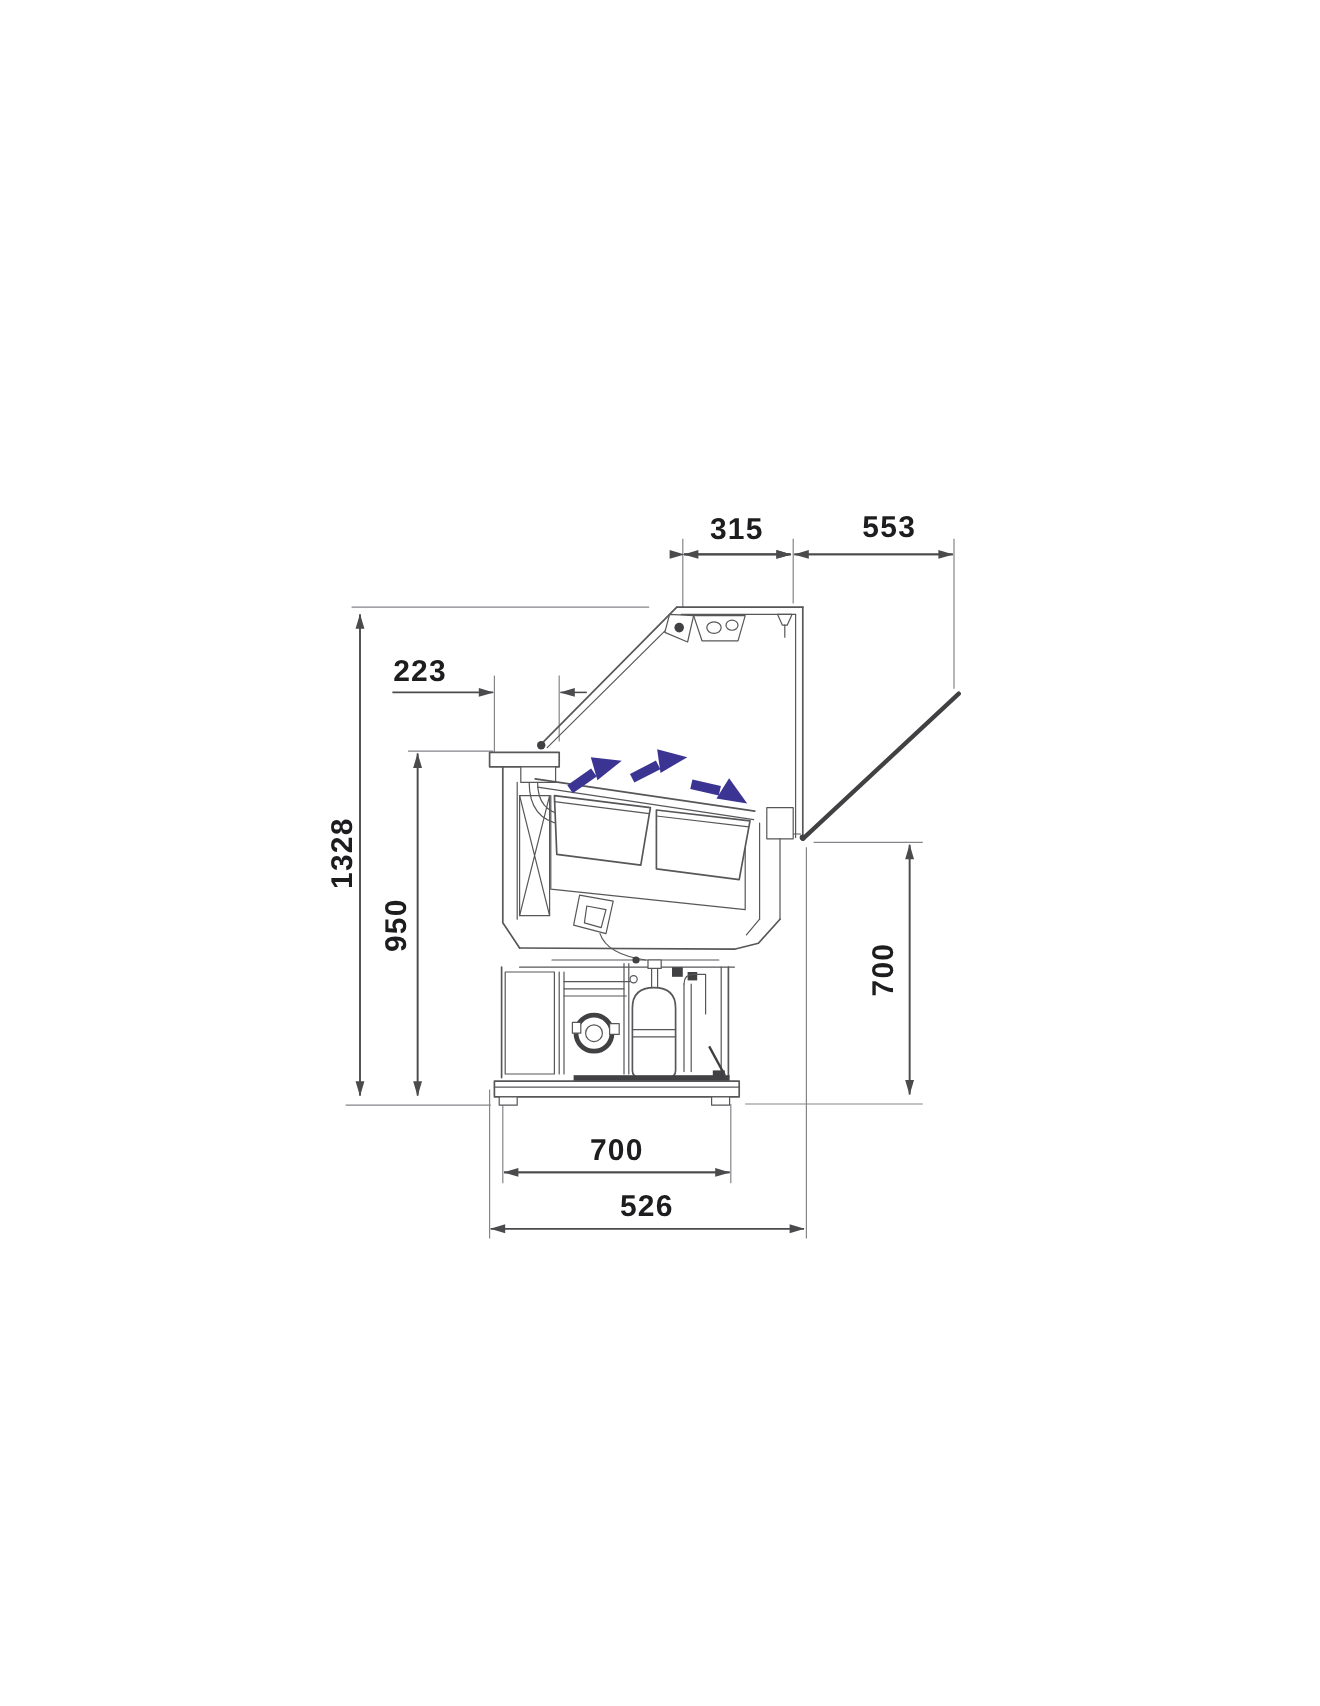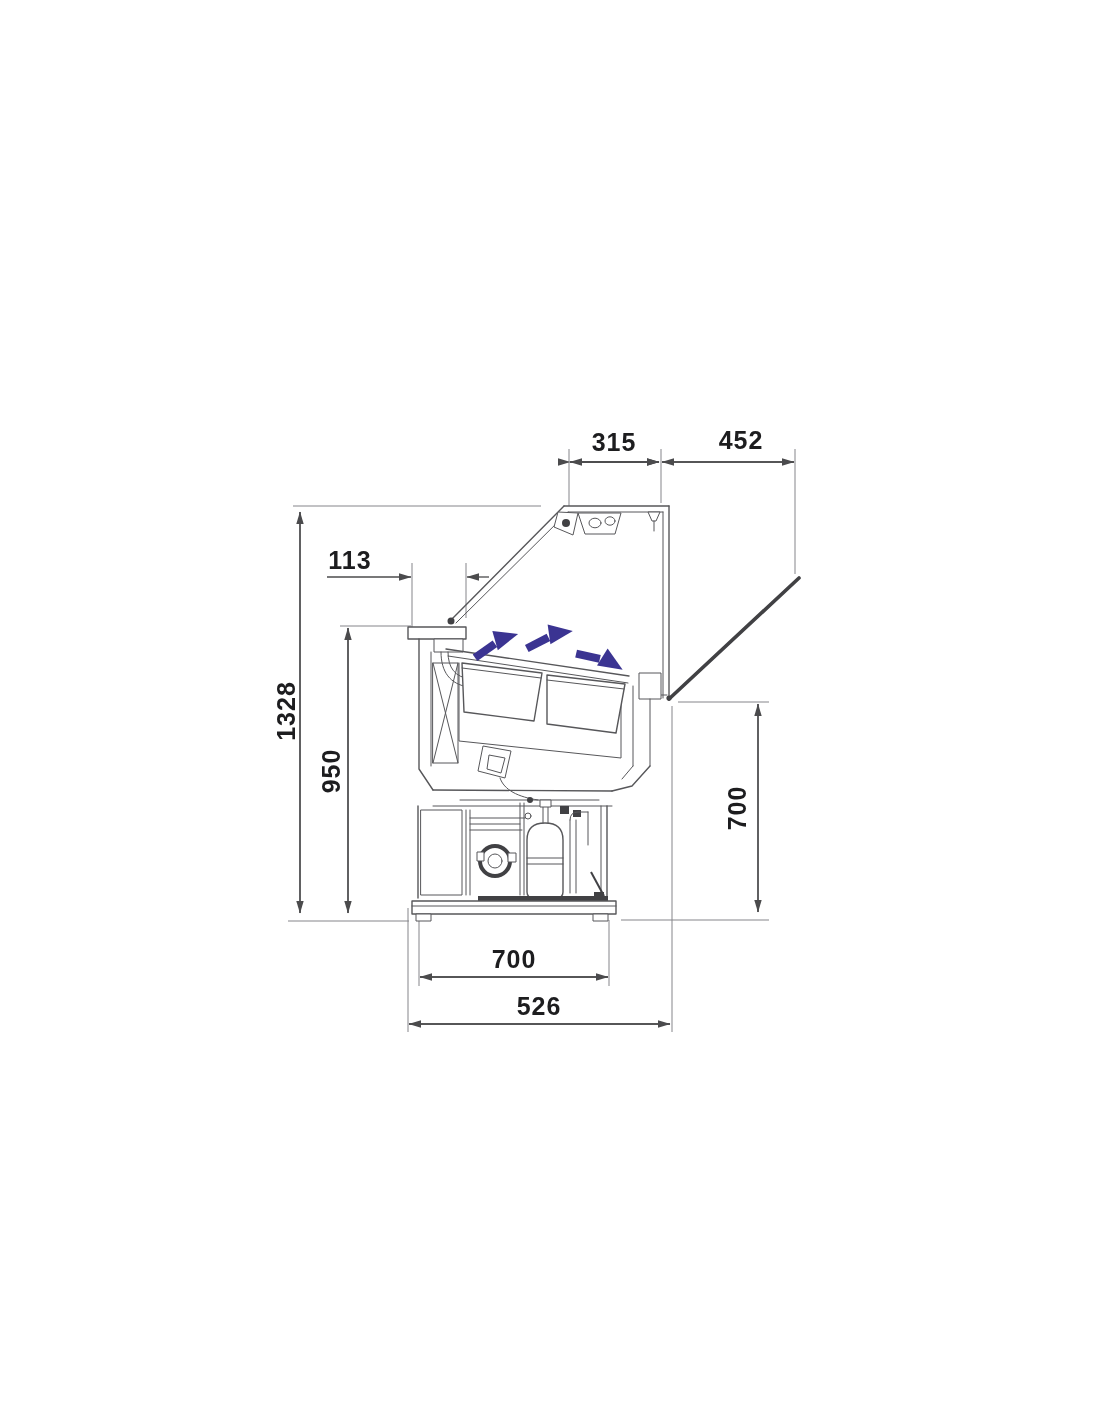--- a/index.html
+++ b/index.html
@@ -190,21 +190,21 @@
         <g transform="translate(604,658) rotate(32)">
           <polygon class="air" points="22,0 -2,-10 -2,10"></polygon>
           <path class="airtail" d="M-3,3 L-26,11"></path>
         </g>
       </g>
 
     </g>
   </svg>
 
   <div class="dim-label" style="left:614px;top:442px;">315</div>
-  <div class="dim-label" style="left:741px;top:440px;">452</div>
-  <div class="dim-label" style="left:350px;top:560px;">113</div>
+  <div class="dim-label" style="left:741px;top:440px;">553</div>
+  <div class="dim-label" style="left:350px;top:560px;">223</div>
   <div class="dim-label rot" style="left:286px;top:711px;">1328</div>
   <div class="dim-label rot" style="left:331px;top:771px;">950</div>
   <div class="dim-label rot" style="left:737px;top:808px;">700</div>
   <div class="dim-label" style="left:514px;top:959px;">700</div>
   <div class="dim-label" style="left:539px;top:1006px;">526</div>
 
 </div>
 
 </body></html>

